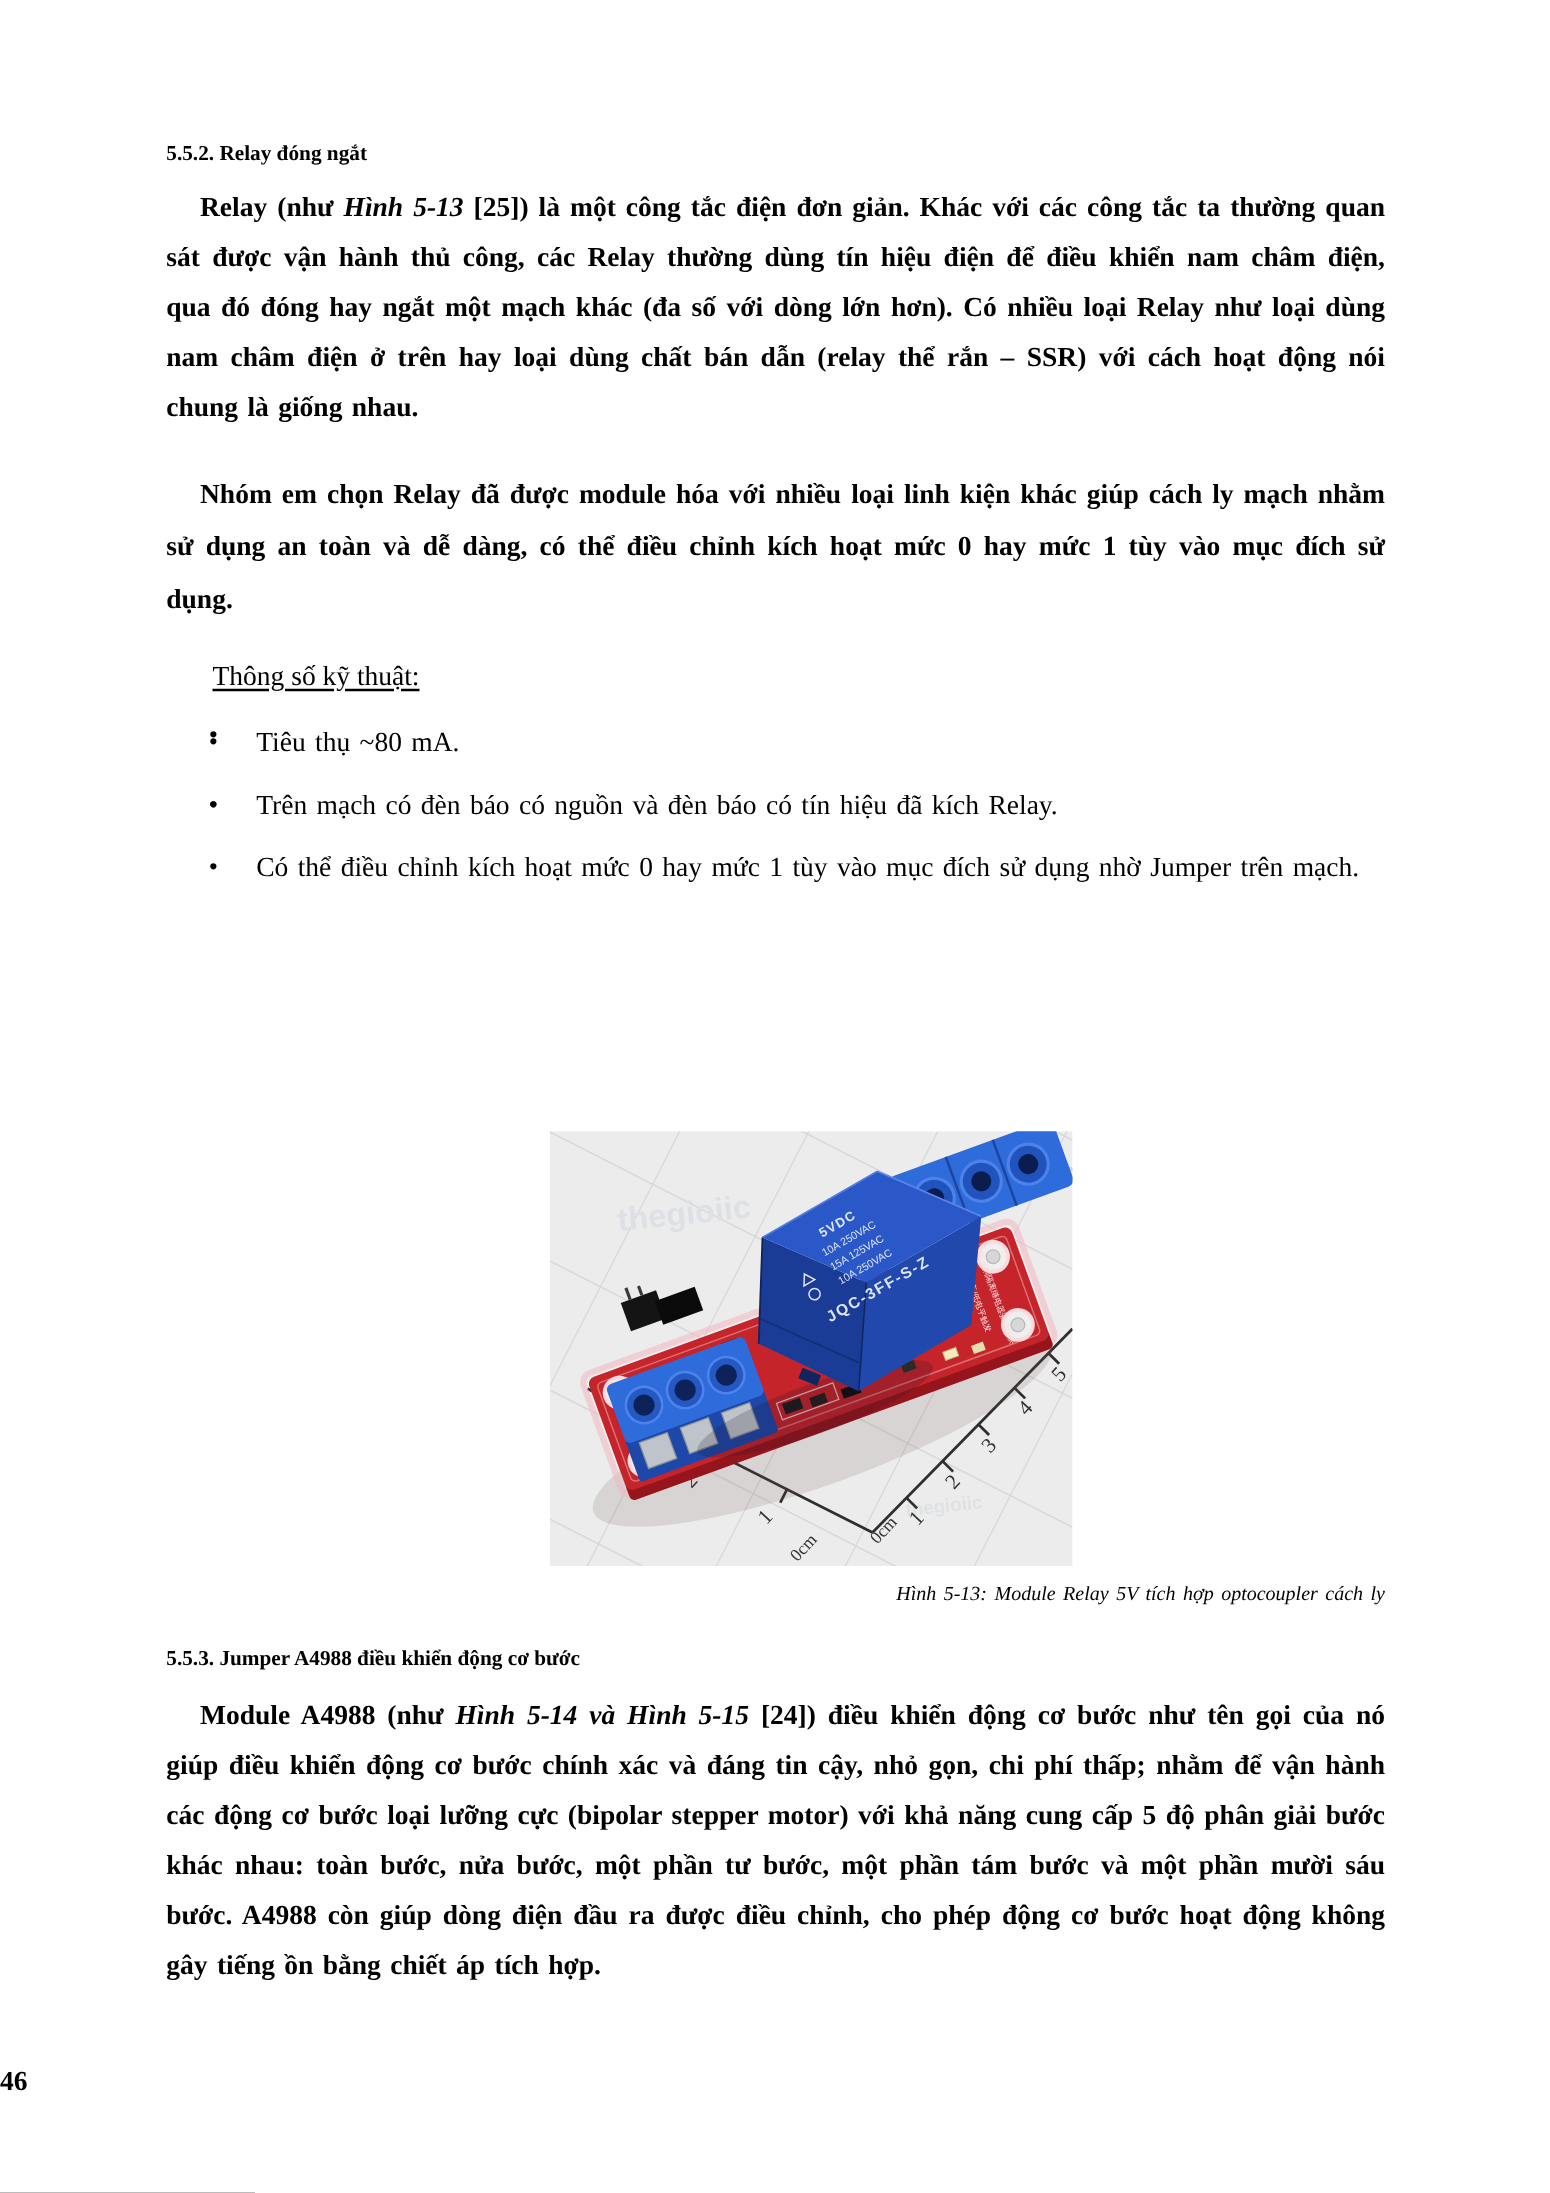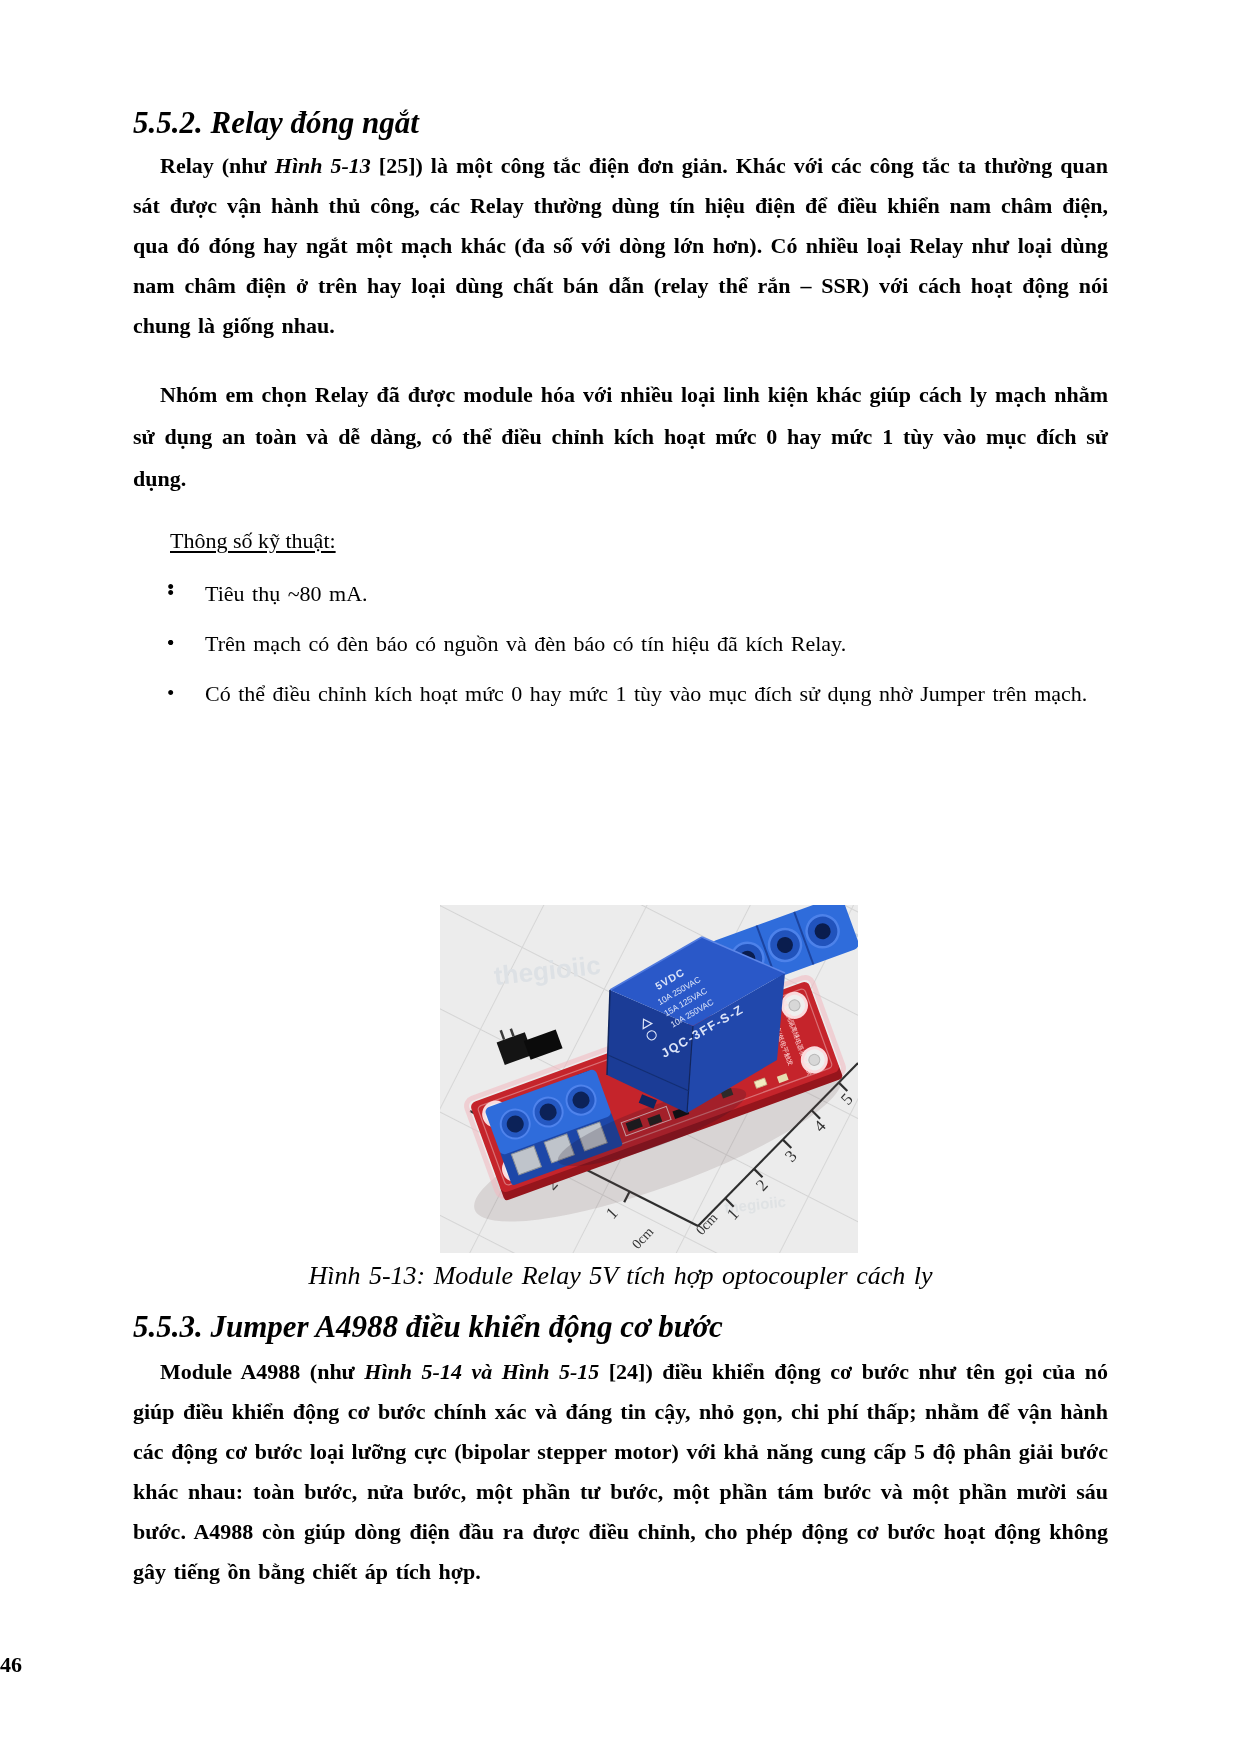--- a/index.html
+++ b/index.html
@@ -7,43 +7,42 @@
     position:relative;
     width:1240px;height:1754px;
     margin:0 auto;
     background:#ffffff;
     font-family:"Liberation Serif","DejaVu Serif",serif;
     color:#000;
     overflow:hidden;
   }
   .blk{position:absolute;left:133px;width:975px;}
   h2.sect{
-    font-size:31px;font-weight:bold;margin:0;line-height:34px;
+    font-size:17px;font-weight:bold;margin:0;line-height:34px;
     font-family:"Liberation Serif","DejaVu Serif",serif;
-    font-style:italic;
   }
   .body{
     font-size:22px;line-height:40px;margin:0;
     text-align:justify;word-spacing:2px;
   }
   .indent{text-indent:27px;font-weight:bold;}
   .p2{line-height:42px;}
   .specs{font-size:22px;margin:0;padding-left:37px;line-height:34px;}
   .specs .ul{text-decoration:underline;text-underline-offset:3px;}
   ul.bullets{list-style:none;margin:0;padding:0;}
   ul.bullets li{
     position:relative;padding-left:72px;margin-bottom:6px;
     font-size:22px;line-height:44px;text-align:justify;word-spacing:2px;
   }
   ul.bullets .dot{
     position:absolute;left:34px;top:-1px;font-size:21px;
   }
   .fig{position:absolute;left:440px;top:905px;width:418px;height:348px;}
   .caption{
-    font-size:26px;font-style:italic;text-align:center;margin:0;line-height:36px;
+    font-size:16px;font-style:italic;text-align:right;margin:0;line-height:36px;
     word-spacing:2px;
   }
   .pagenum{
     position:absolute;top:1650px;left:0;width:1240px;text-align:left;
     font-size:22px;font-weight:bold;line-height:30px;
   }
   i.figref{font-style:italic;}
 </style>
 </head>
 <body>

